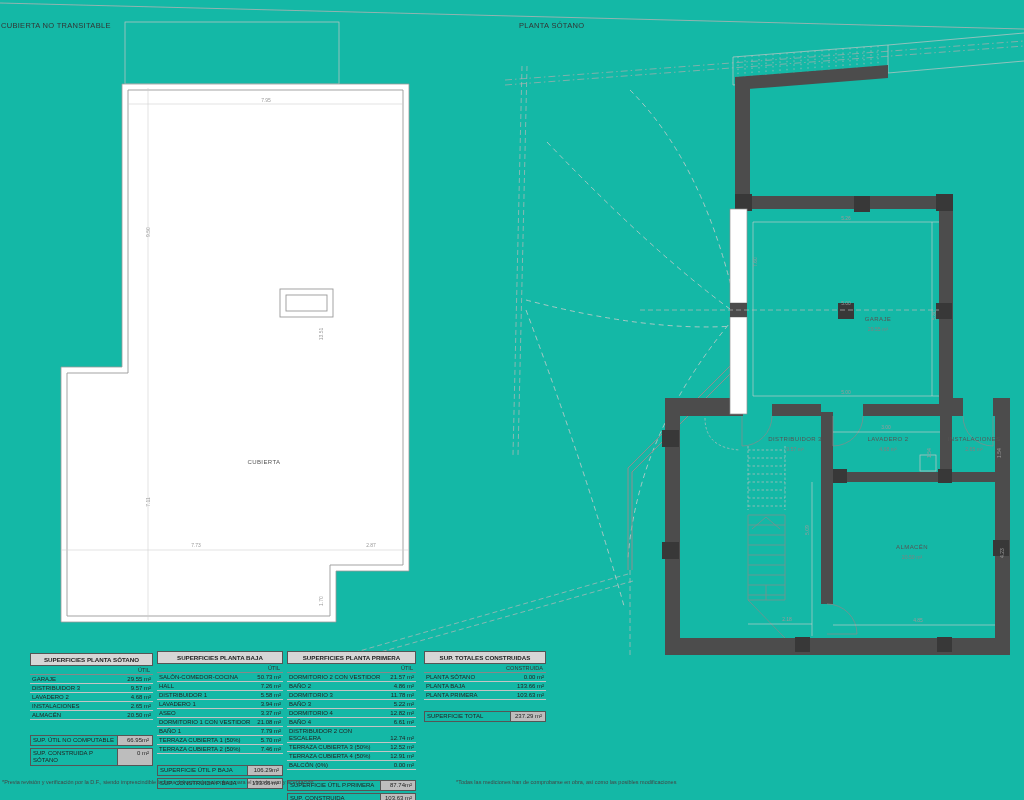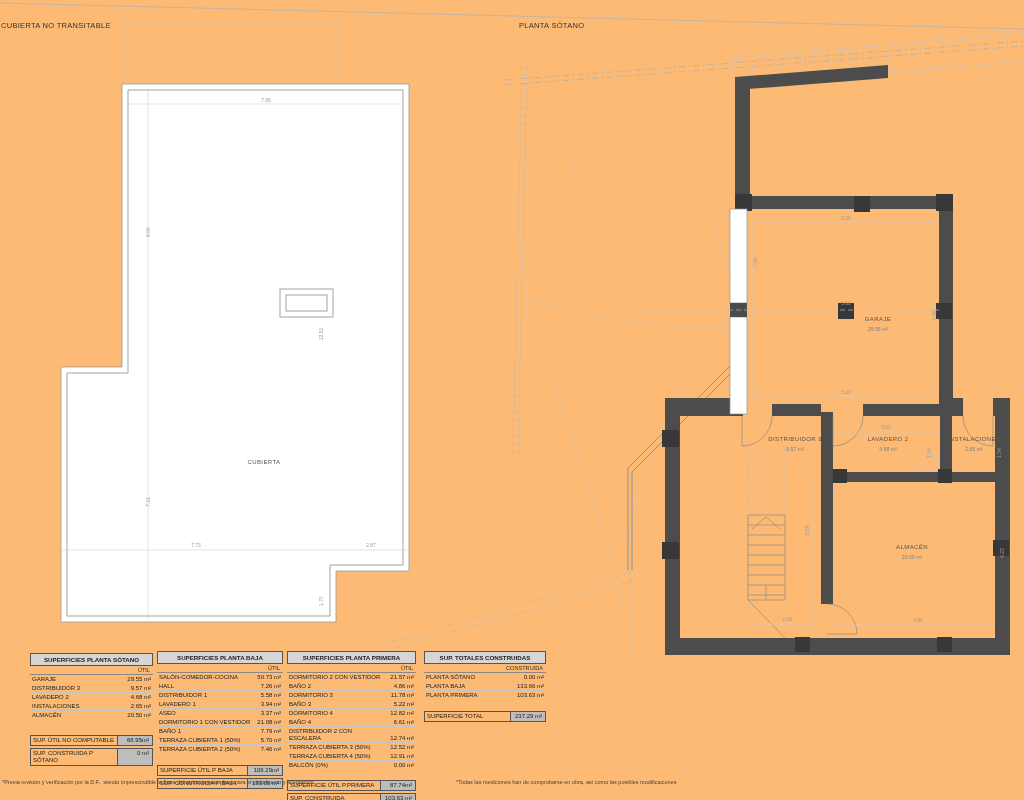--- a/index.html
+++ b/index.html
@@ -1,16 +1,16 @@
 <!DOCTYPE html>
 <html><head>
 <meta charset="utf-8">
 <style>
   html,body{margin:0;padding:0;background:#fff;}
-  #sheet{position:relative;width:1024px;height:800px;background:#fdba74;overflow:hidden;
+  #sheet{position:relative;width:1024px;height:800px;background:#14b8a6;overflow:hidden;
          font-family:"Liberation Sans",sans-serif;}
   svg{position:absolute;left:0;top:0;}
 
   
   .wall{fill:#4c4c4c;stroke:none;}
   .col{fill:#383838;stroke:none;}
   .thin{stroke:#999;stroke-width:.9;fill:none;}
   .thin2{stroke:#9a9a9a;stroke-width:.8;fill:#fff;}
   .lite{stroke:#c5c5c5;stroke-width:.7;fill:none;}
   .dimline{stroke:#d2d2d2;stroke-width:.6;fill:none;}

